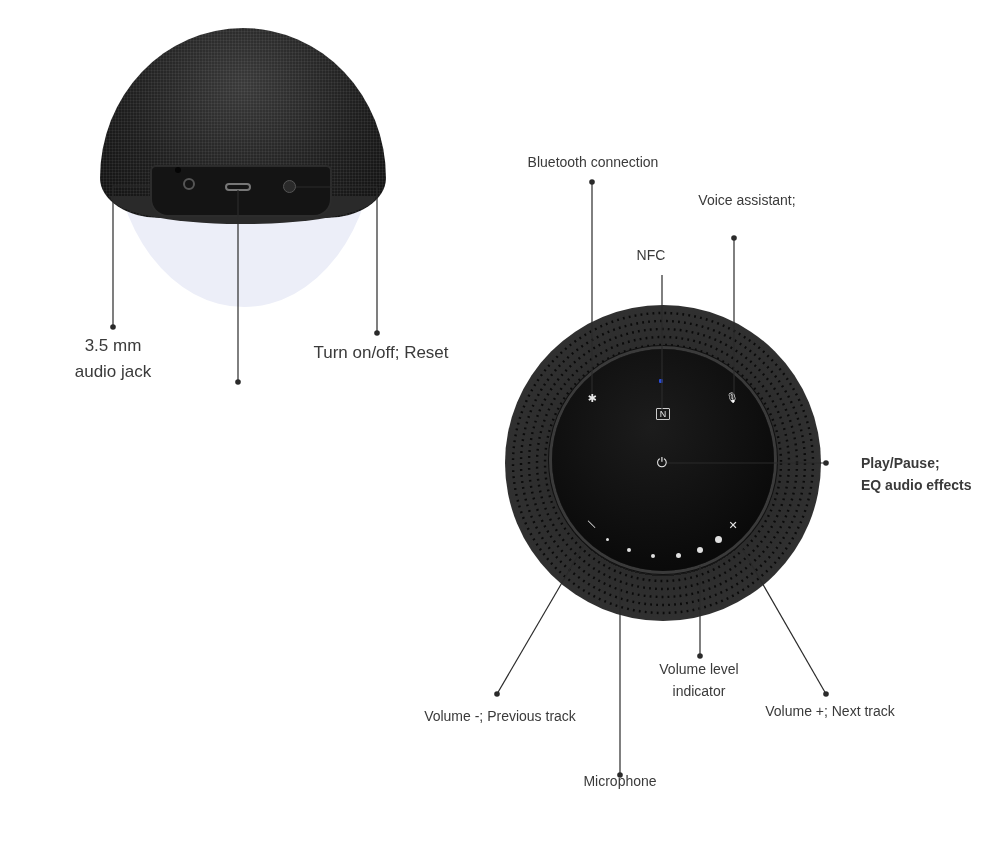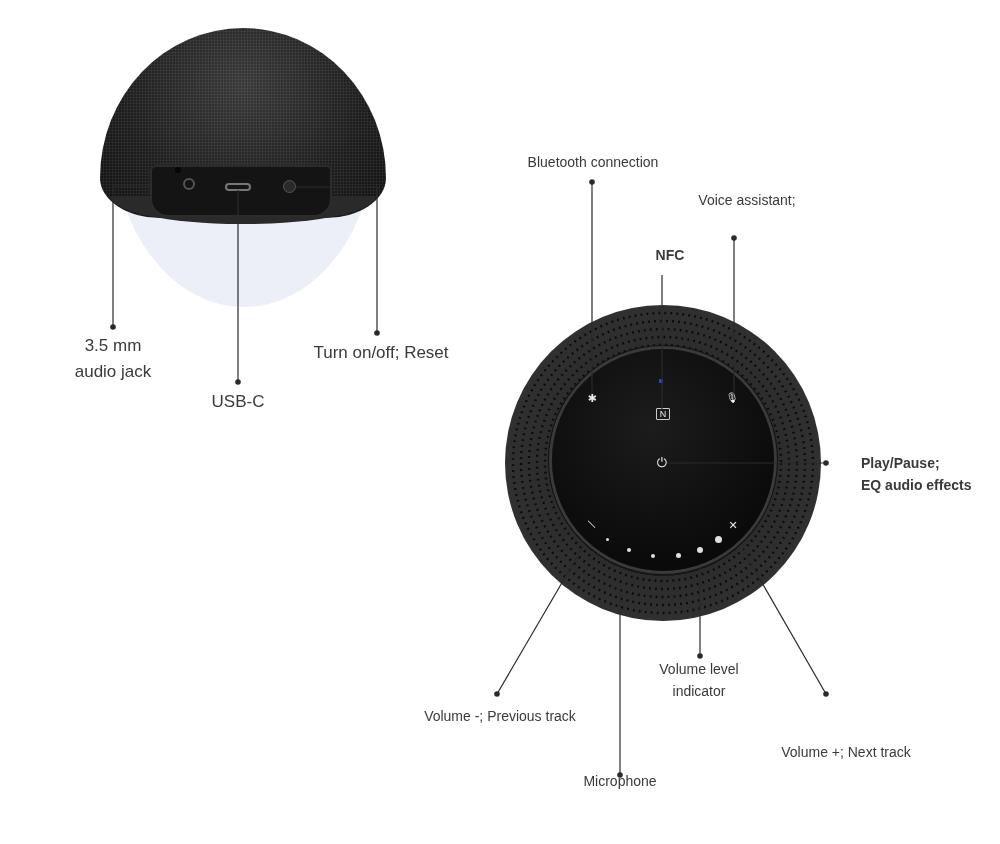--- a/index.html
+++ b/index.html
@@ -107,44 +107,43 @@
     <circle cx="826" cy="694" r="2.8"></circle>
     <circle cx="620" cy="775" r="2.8"></circle>
   </g>
 </svg>
 
 <div class="label big" style="left:53px;top:333px;width:120px;">
   <div>3.5 mm</div>
   <div>audio jack</div>
 </div>
 <div class="label big" style="left:168px;top:389px;width:140px;">
-  <div>USB-C</div>
 </div>
 <div class="label big" style="left:298px;top:340px;width:166px;">
   <div>Turn on/off; Reset</div>
 </div>
 
 <div class="label" style="left:512px;top:131px;width:162px;margin-top:20px;">
   <div>Bluetooth connection</div>
 </div>
 <div class="label" style="left:664px;top:189px;width:166px;">
   <div>Voice assistant;</div>
 </div>
-<div class="label" style="left:648px;top:244px;width:44px;font-weight:bold;">
+<div class="label" style="left:629px;top:244px;width:44px;">
   <div>NFC</div>
 </div>
 <div class="label" style="left:861px;top:452px;width:120px;text-align:left;font-weight:bold;">
   <div>Play/Pause;</div>
   <div>EQ audio effects</div>
 </div>
 <div class="label" style="left:644px;top:658px;width:110px;">
   <div>Volume level</div>
   <div>indicator</div>
 </div>
 <div class="label" style="left:412px;top:705px;width:176px;">
   <div>Volume -; Previous track</div>
 </div>
-<div class="label" style="left:770px;top:700px;width:152px;margin-top:41px;">
+<div class="label" style="left:754px;top:700px;width:152px;">
   <div>Volume +; Next track</div>
 </div>
 <div class="label" style="left:570px;top:770px;width:100px;">
   <div>Microphone</div>
 </div>
 
 </body></html>

